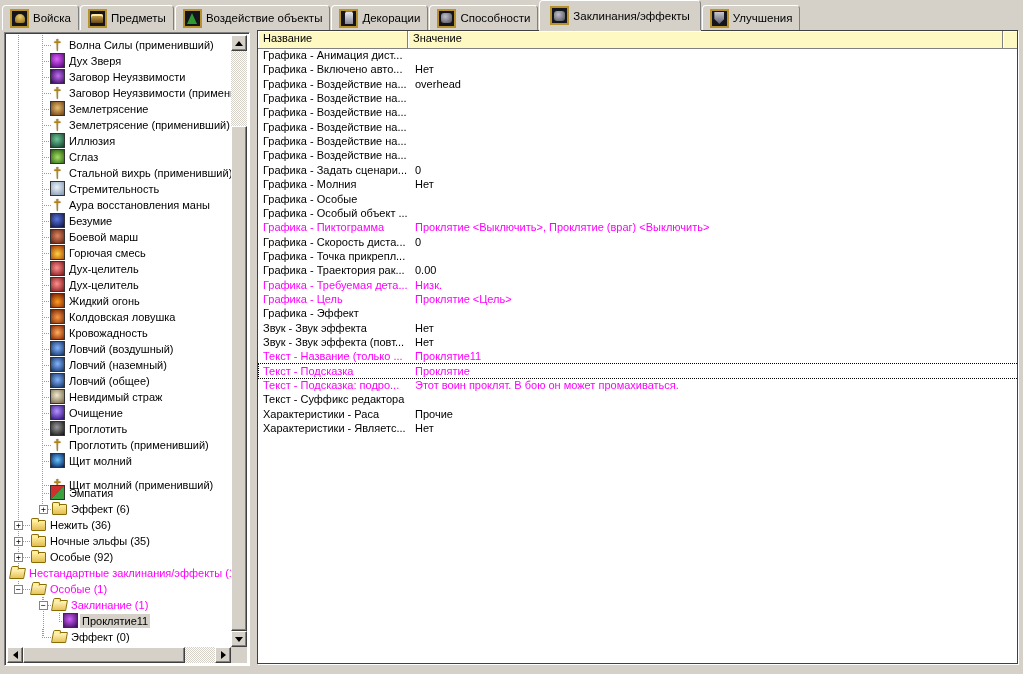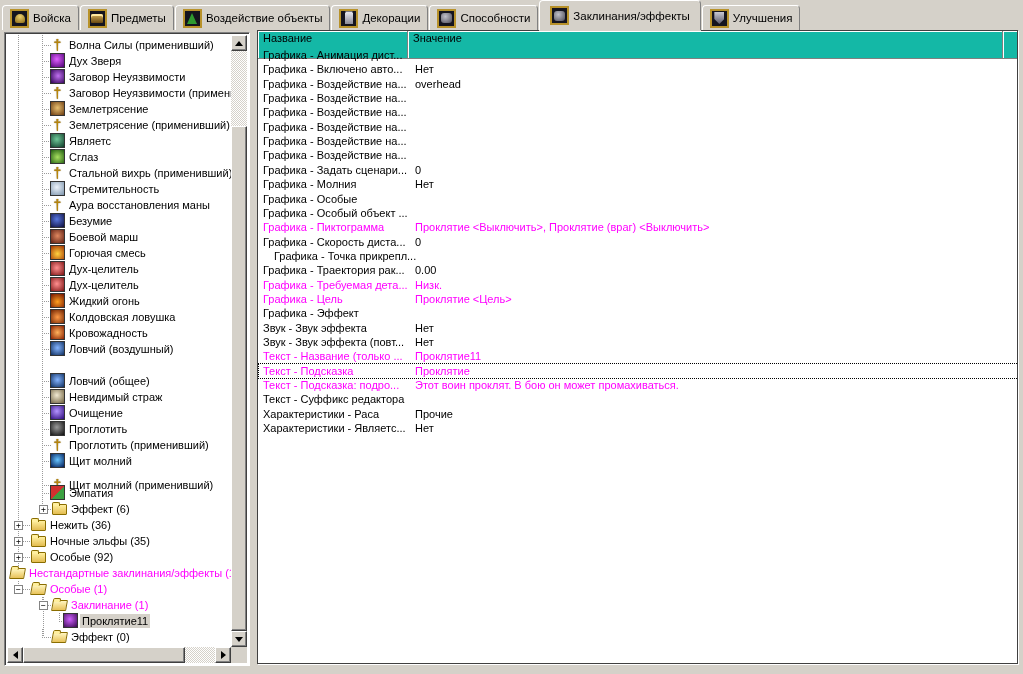--- a/index.html
+++ b/index.html
@@ -80,21 +80,21 @@
   .arr.left{border-top:4px solid transparent;border-bottom:4px solid transparent;border-right:5px solid #000;}
   .arr.right{border-top:4px solid transparent;border-bottom:4px solid transparent;border-left:5px solid #000;}
   .vscroll{position:absolute;right:2px;top:2px;width:16px;height:612px;}
   .hscroll{position:absolute;left:2px;bottom:2px;width:224px;height:16px;}
   .sb-corner{position:absolute;right:2px;bottom:2px;width:16px;height:16px;background:#d5d1c9;}
 
   
   .props-pane{position:absolute;left:257px;top:0px;width:761px;height:634px;background:#fff;
               border:1px solid #404040;box-sizing:border-box;box-shadow:1px 1px 0 #fff;}
   .props-header{position:absolute;left:0;top:0;width:759px;height:16px;display:flex;}
-  .ph-cell{height:28px;background:#14b8a6;box-sizing:border-box;border-right:1px solid #808080;
+  .ph-cell{height:18px;background:#fef9c3;box-sizing:border-box;border-right:1px solid #808080;
            border-bottom:1px solid #808080;box-shadow:inset 1px 1px 0 #fff;
            font-size:11px;line-height:15px;padding-left:5px;color:#000;white-space:nowrap;overflow:hidden;}
   .ph-cell.name{width:150px;}
   .ph-cell.value{width:595px;}
   .ph-cell.rest{flex:1;border-right:none;}
   .props-body{position:absolute;left:0;top:17px;width:759px;height:615px;overflow:hidden;}
   .prow{position:absolute;left:1px;width:744px;height:14px;font-size:11px;line-height:14px;white-space:nowrap;color:#000;}
   .prow.sel{outline:1px dotted #000;outline-offset:0px;padding-left:19px;}
   .pname{position:absolute;left:4px;width:148px;overflow:hidden;}
   .pval{position:absolute;left:156px;right:0;overflow:hidden;}
@@ -168,21 +168,21 @@
             <span class="tlabel" style="left: 60px;">Землетрясение</span>
           </div>
           <div class="trow" style="top: 82px;">
             <div class="tstub" style="left: 35px; width: 8px;"></div>
             <span class="ticon caster-ankh-icon" style="left: 43px;"></span>
             <span class="tlabel" style="left: 60px;">Землетрясение (применивший)</span>
           </div>
           <div class="trow" style="top: 98px;">
             <div class="tstub" style="left: 35px; width: 8px;"></div>
             <span class="ticon spellicon illusion-icon" style="left: 43px;"></span>
-            <span class="tlabel" style="left: 60px;">Являетс</span>
+            <span class="tlabel" style="left: 60px;">Иллюзия</span>
           </div>
           <div class="trow" style="top: 114px;">
             <div class="tstub" style="left: 35px; width: 8px;"></div>
             <span class="ticon spellicon evil-eye-icon" style="left: 43px;"></span>
             <span class="tlabel" style="left: 60px;">Сглаз</span>
           </div>
           <div class="trow" style="top: 130px;">
             <div class="tstub" style="left: 35px; width: 8px;"></div>
             <span class="ticon caster-ankh-icon" style="left: 43px;"></span>
             <span class="tlabel" style="left: 60px;">Стальной вихрь (применивший)</span>
@@ -234,20 +234,25 @@
           </div>
           <div class="trow" style="top: 290px;">
             <div class="tstub" style="left: 35px; width: 8px;"></div>
             <span class="ticon spellicon bloodlust-icon" style="left: 43px;"></span>
             <span class="tlabel" style="left: 60px;">Кровожадность</span>
           </div>
           <div class="trow" style="top: 306px;">
             <div class="tstub" style="left: 35px; width: 8px;"></div>
             <span class="ticon spellicon ensnare-icon" style="left: 43px;"></span>
             <span class="tlabel" style="left: 60px;">Ловчий (воздушный)</span>
+          </div>
+          <div class="trow" style="top: 322px;">
+            <div class="tstub" style="left: 35px; width: 8px;"></div>
+            <span class="ticon spellicon ensnare-icon" style="left: 43px;"></span>
+            <span class="tlabel" style="left: 60px;">Ловчий (наземный)</span>
           </div>
           <div class="trow" style="top: 338px;">
             <div class="tstub" style="left: 35px; width: 8px;"></div>
             <span class="ticon spellicon ensnare-icon" style="left: 43px;"></span>
             <span class="tlabel" style="left: 60px;">Ловчий (общее)</span>
           </div>
           <div class="trow" style="top: 354px;">
             <div class="tstub" style="left: 35px; width: 8px;"></div>
             <span class="ticon spellicon sentry-ward-icon" style="left: 43px;"></span>
             <span class="tlabel" style="left: 60px;">Невидимый страж</span>
@@ -412,21 +417,21 @@
             <span class="pval"></span>
           </div>
           <div class="prow" style="top: 172.2px;">
             <span class="pname mod">Графика - Пиктограмма</span>
             <span class="pval mod">Проклятие &lt;Выключить&gt;, Проклятие (враг) &lt;Выключить&gt;</span>
           </div>
           <div class="prow" style="top: 186.55px;">
             <span class="pname">Графика - Скорость диста...</span>
             <span class="pval">0</span>
           </div>
-          <div class="prow" style="top: 200.9px; margin-left: 11px;">
+          <div class="prow" style="top: 200.9px;">
             <span class="pname">Графика - Точка прикрепл...</span>
             <span class="pval"></span>
           </div>
           <div class="prow" style="top: 215.25px;">
             <span class="pname">Графика - Траектория рак...</span>
             <span class="pval">0.00</span>
           </div>
           <div class="prow" style="top: 229.6px;">
             <span class="pname mod">Графика - Требуемая дета...</span>
             <span class="pval mod">Низк.</span>

